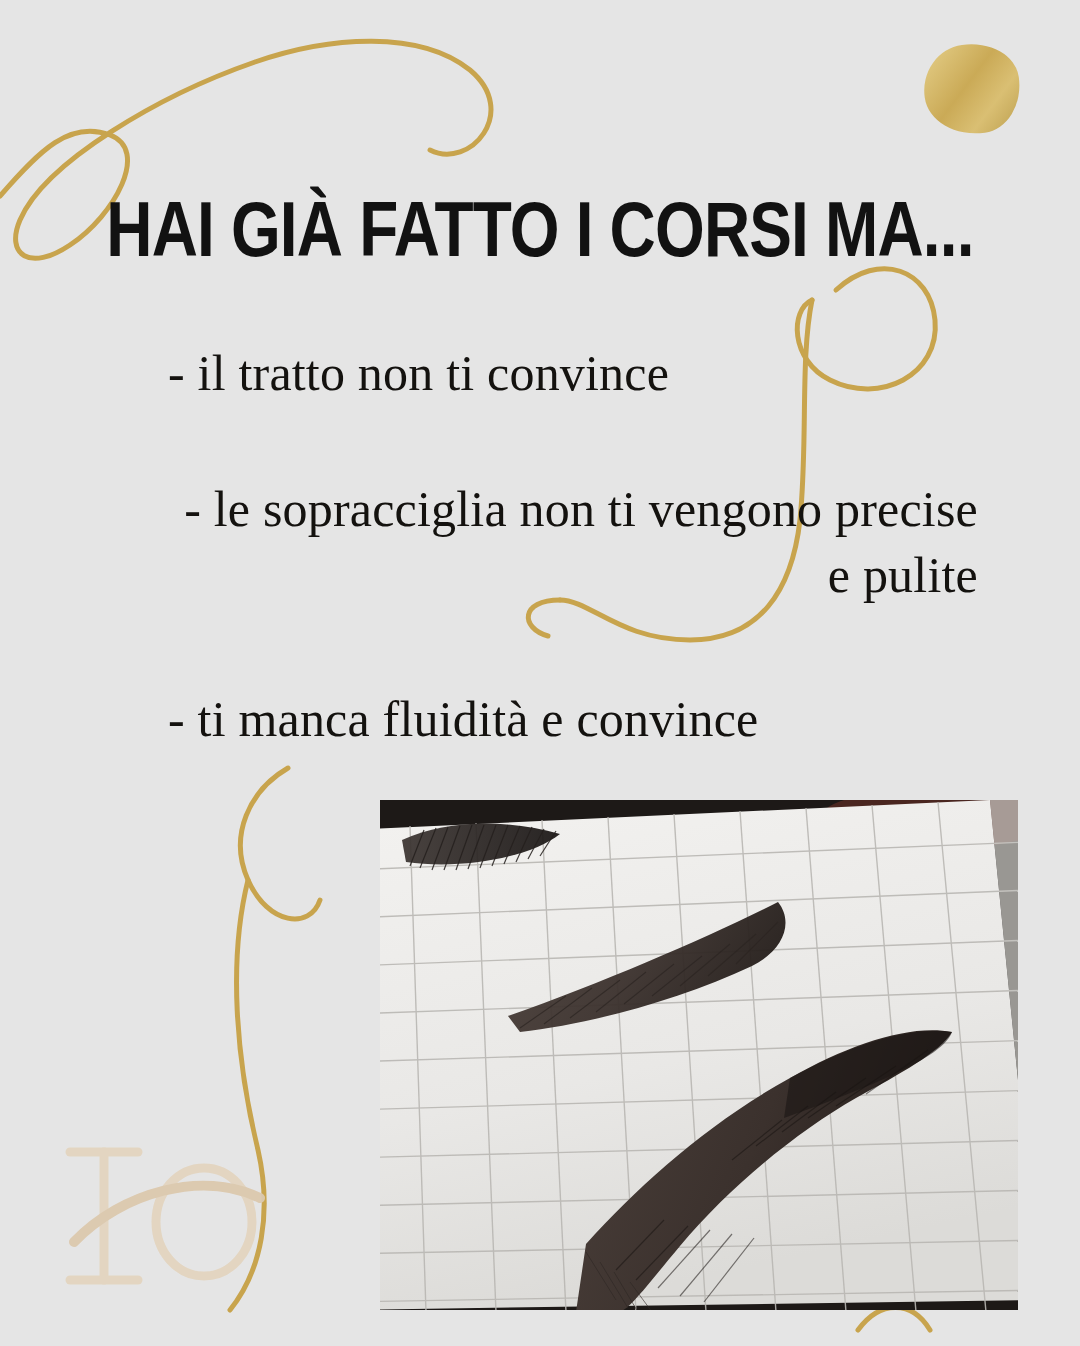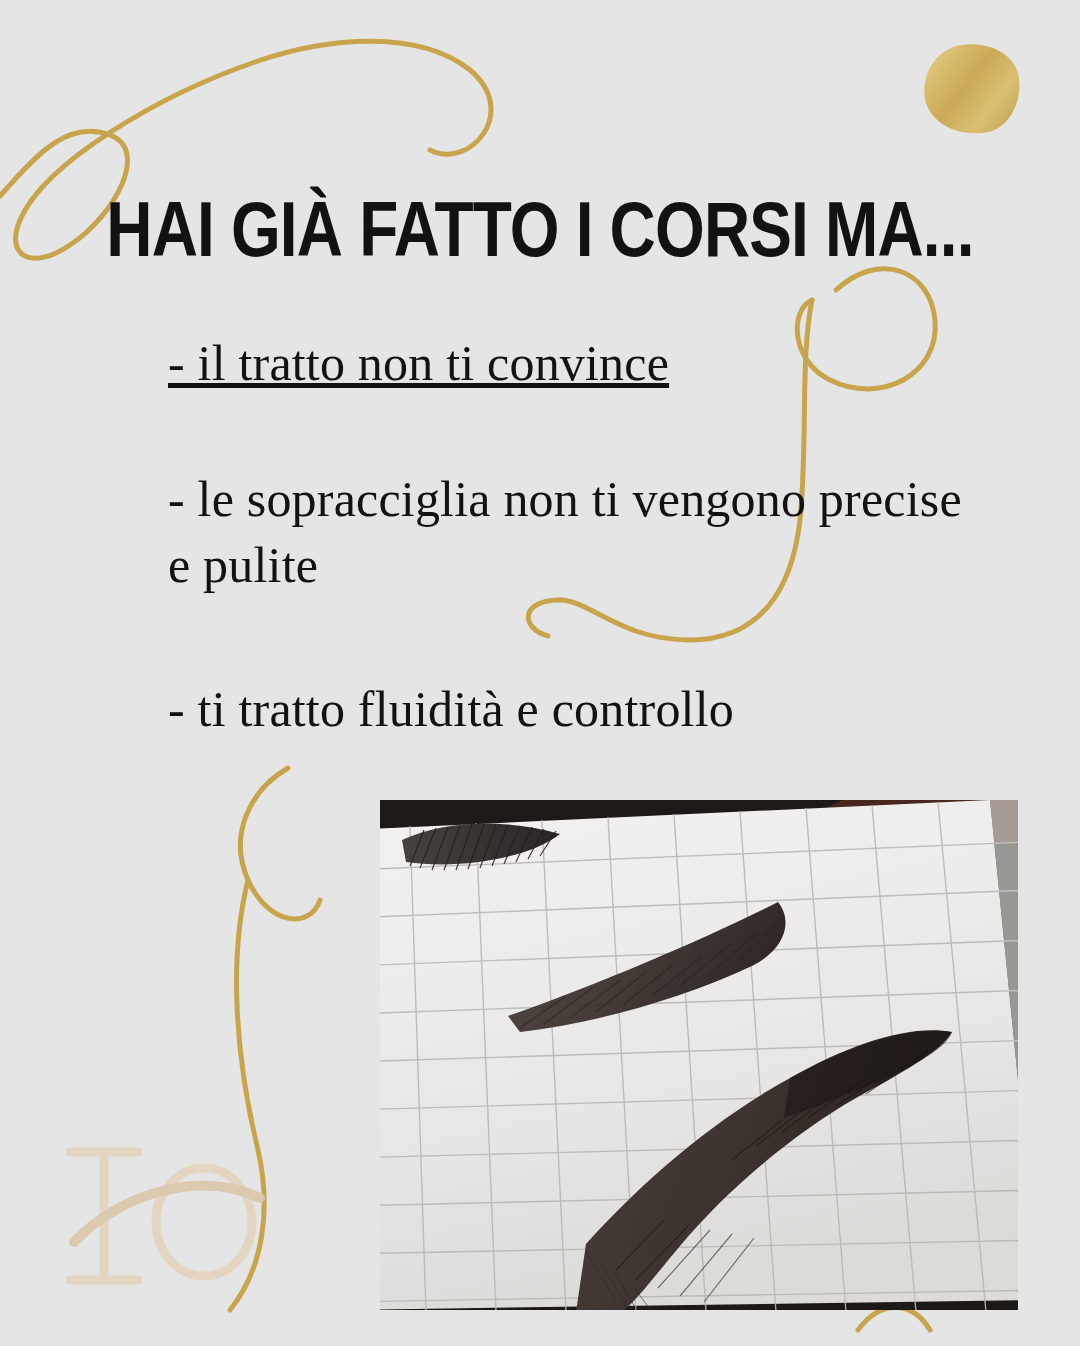--- a/index.html
+++ b/index.html
@@ -65,22 +65,22 @@
     left: 168px;
     width: 810px;
   }
   .bullet {
     font-family: "Liberation Serif", serif;
     font-size: 50px;
     line-height: 66px;
     color: #14120f;
     letter-spacing: 0.2px;
   }
-  .bullet.b1 { margin-top: 0; text-decoration: underline; }
-  .bullet.b2 { margin-top: 70px; }
+  .bullet.b1 { margin-top: 10px; }
+  .bullet.b2 { margin-top: 70px; text-align: right; }
   .bullet.b3 { margin-top: 78px; }
 
   
   .photo {
     position: absolute;
     top: 800px;
     left: 380px;
     width: 638px;
     height: 510px;
     overflow: hidden;
@@ -119,21 +119,21 @@
     </g>
   </svg>
 
   <div class="gold-blob"></div>
 
   <div class="headline">HAI GIÀ FATTO I CORSI MA...</div>
 
   <div class="bullets">
     <div class="bullet b1">- il tratto non ti convince</div>
     <div class="bullet b2">- le sopracciglia non ti vengono precise e pulite</div>
-    <div class="bullet b3">- ti tratto fluidità e controllo</div>
+    <div class="bullet b3">- ti manca fluidità e convince</div>
   </div>
 
   <div class="photo">
     <svg width="638" height="510" viewBox="0 0 638 510" xmlns="http://www.w3.org/2000/svg">
       <defs>
         <linearGradient id="paperG" x1="0" y1="0" x2="0.3" y2="1">
           <stop offset="0" stop-color="#f3f2f0"></stop>
           <stop offset="0.6" stop-color="#e9e8e6"></stop>
           <stop offset="1" stop-color="#dcdbd8"></stop>
         </linearGradient>

